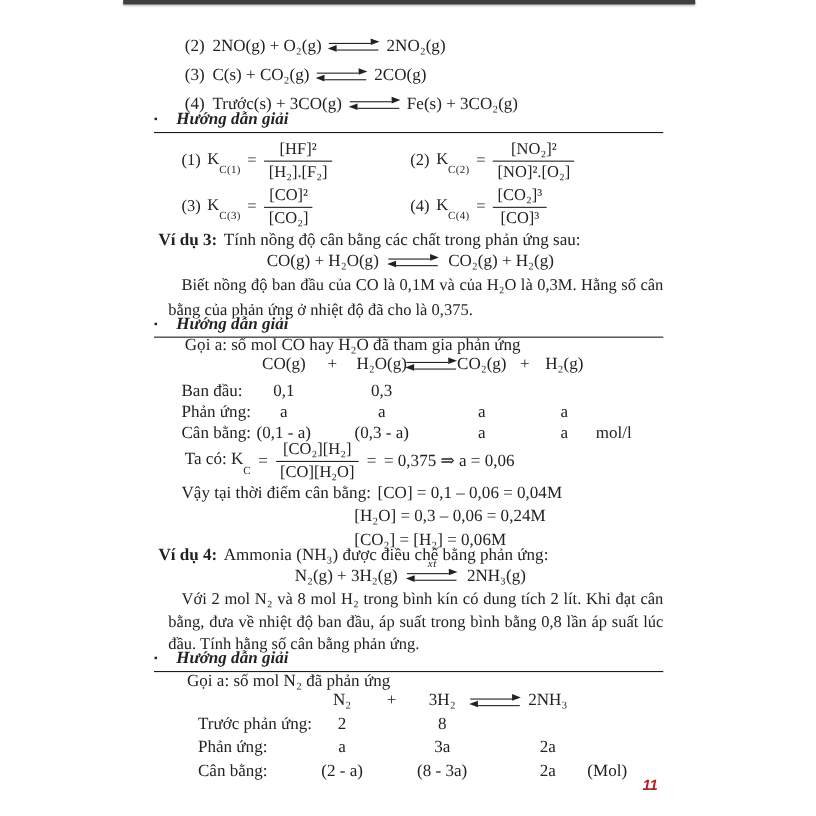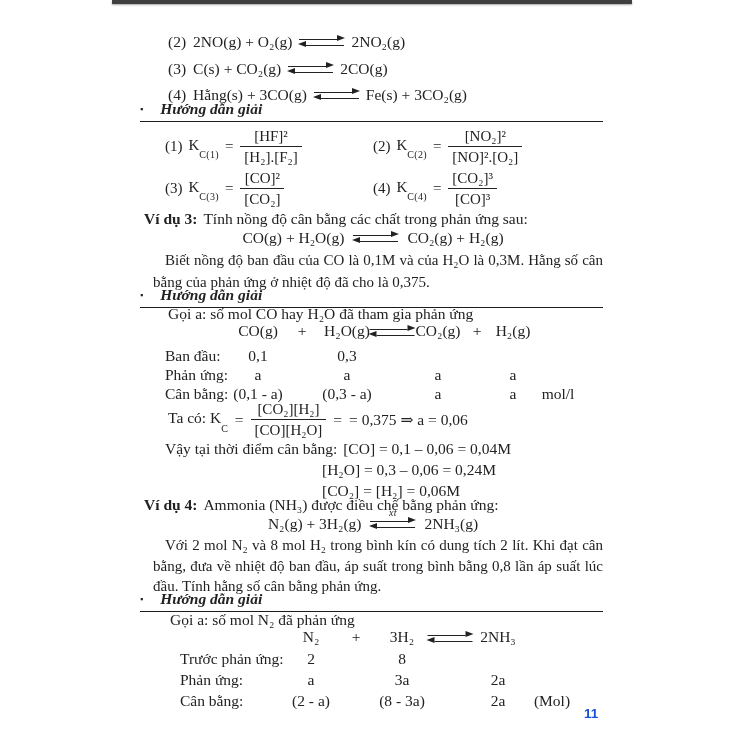--- a/index.html
+++ b/index.html
@@ -50,21 +50,21 @@
   .trow { position:absolute; left:0; width:742px; height:20px; font-size:15.5px; }
   .trow .tlab { position:absolute; white-space:nowrap; }
   .trow .cc { position:absolute; transform:translateX(-50%); white-space:nowrap; }
   .trow .arrpos { top:4px; }
 
   .taco { position:absolute; display:flex; align-items:center; gap:7px; font-size:15.5px; white-space:pre; }
   .csub { font-size:10px; position:relative; top:4px; }
   .nw { white-space:pre;text-align:right; }
 
   .pagenum { position:absolute; left:584px; top:706px;
-    font-family:"Liberation Sans","DejaVu Sans",sans-serif; font-size:13.5px; font-weight:600; color:#1d4ed8; }
+    font-family:"Liberation Sans","DejaVu Sans",sans-serif; font-size:13.5px; font-weight:600; color:#b91c1c;font-style:italic; }
 </style>
 </head>
 <body>
 
 <div class="page">
   <div class="topbar"></div>
 
   <div class="eqline" style="left:168px;top:33px">
     <span>(2)</span>
     <span>2NO(g) + O₂(g)</span>
@@ -72,21 +72,21 @@
     <span>2NO₂(g)</span>
   </div>
   <div class="eqline" style="left:168px;top:60px">
     <span>(3)</span>
     <span>C(s) + CO₂(g)</span>
     <span class="eqarr"><span class="t"></span><span class="b"></span></span>
     <span>2CO(g)</span>
   </div>
   <div class="eqline" style="left:168px;top:86px">
     <span>(4)</span>
-    <span>Hằng(s) + 3CO(g)</span>
+    <span>Trước(s) + 3CO(g)</span>
     <span class="eqarr"><span class="t"></span><span class="b"></span></span>
     <span>Fe(s) + 3CO₂(g)</span>
   </div>
 
   <div class="hdg" style="top:100px">
     <span class="bullet">▪</span><span class="hdgtext">Hướng dẫn giải</span>
   </div>
 
   <div class="kitem" style="left:165px;top:127px">
     <span class="klead"><span>(1)</span><span><span>K</span><sub class="ksub">C(1)</sub></span><span>=</span></span>

